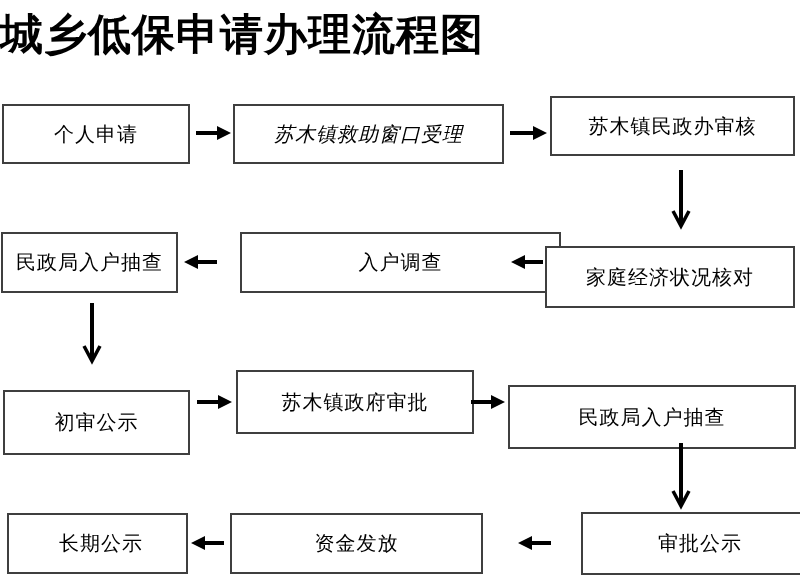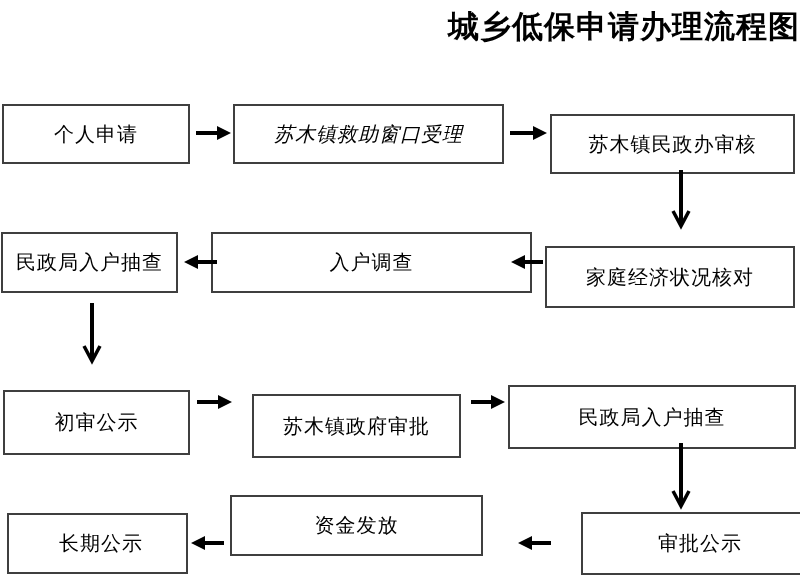--- a/index.html
+++ b/index.html
@@ -9,22 +9,22 @@
     height: 577px;
     background: #ffffff;
     font-family: "Liberation Serif", "DejaVu Serif", serif;
     overflow: hidden;
   }
   .diagram-title {
     position: absolute;
     top: 6px;
     left: 0;
     width: 100%;
-    text-align: right;
-    font-size: 31px;
+    text-align: left;
+    font-size: 43px;
     font-weight: bold;
     color: #000000;
     letter-spacing: 1px;
     margin: 0;
   }
   .flow-box {
     position: absolute;
     box-sizing: border-box;
     border: 2px solid #3f3f3f;
     background: #ffffff;
@@ -47,32 +47,32 @@
 </style>
 </head>
 <body>
 
 <div class="canvas">
 
   <h1 class="diagram-title">城乡低保申请办理流程图</h1>
 
   <div class="flow-box" style="left:2px; top:104px; width:188px; height:60px;">个人申请</div>
   <div class="flow-box" style="left:233px; top:104px; width:271px; height:60px;font-style:italic;">苏木镇救助窗口受理</div>
-  <div class="flow-box" style="left:550px; top:114px; width:245px; height:60px;">苏木镇民政办审核</div>
+  <div class="flow-box" style="left:550px; top:96px; width:245px; height:60px;">苏木镇民政办审核</div>
 
   <div class="flow-box" style="left:1px; top:232px; width:177px; height:61px;">民政局入户抽查</div>
-  <div class="flow-box" style="left:211px; top:232px; width:321px; height:61px;">入户调查</div>
+  <div class="flow-box" style="left:240px; top:232px; width:321px; height:61px;">入户调查</div>
   <div class="flow-box" style="left:545px; top:246px; width:250px; height:62px;">家庭经济状况核对</div>
 
   <div class="flow-box" style="left:3px; top:370px; width:187px; height:65px;margin-top:20px;">初审公示</div>
-  <div class="flow-box" style="left:252px; top:370px; width:209px; height:64px;margin-top:24px;">苏木镇政府审批</div>
+  <div class="flow-box" style="left:236px; top:370px; width:238px; height:64px;">苏木镇政府审批</div>
   <div class="flow-box" style="left:508px; top:370px; width:288px; height:64px;margin-top:15px;">民政局入户抽查</div>
 
   <div class="flow-box" style="left:7px; top:513px; width:181px; height:61px;padding-left:7px;">长期公示</div>
-  <div class="flow-box" style="left:230px; top:495px; width:253px; height:61px;">资金发放</div>
+  <div class="flow-box" style="left:230px; top:513px; width:253px; height:61px;">资金发放</div>
   <div class="flow-box" style="left:581px; top:512px; width:238px; height:63px;">审批公示</div>
 
   <svg class="arrow-layer" width="800" height="577" viewBox="0 0 800 577">
 
     <g>
       <line x1="196" y1="133" x2="219" y2="133" stroke-width="4"></line>
       <polygon points="231,133 217,126 217,140"></polygon>
     </g>
     <g>
       <line x1="510" y1="133" x2="534" y2="133" stroke-width="4"></line>

